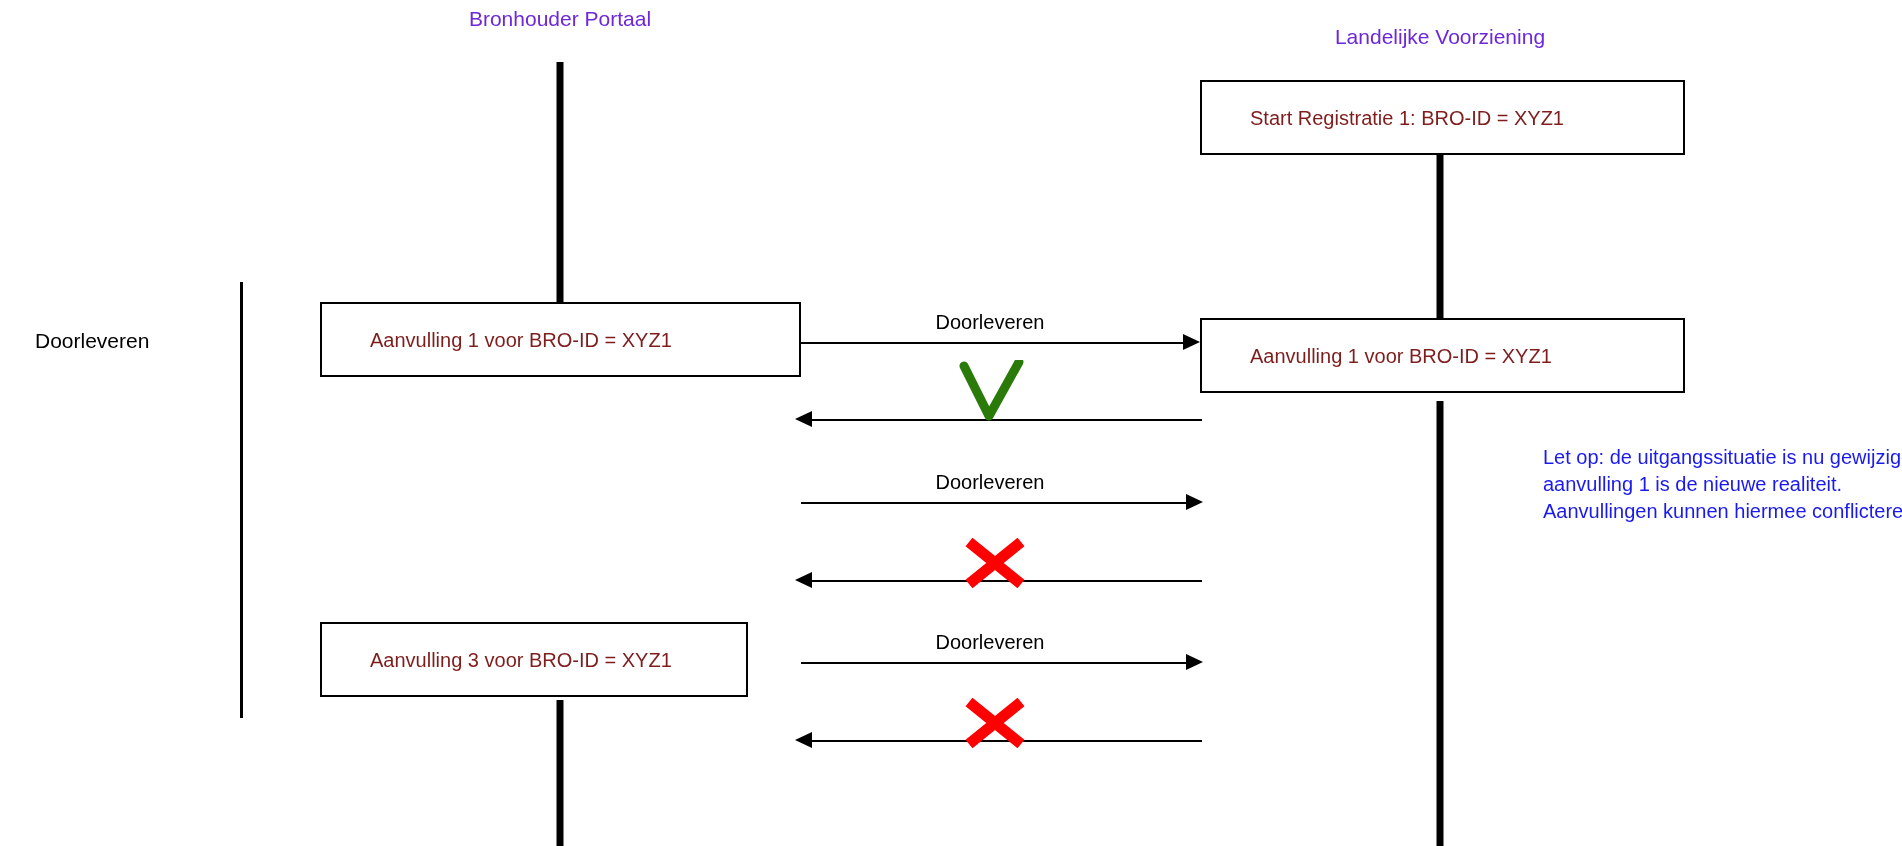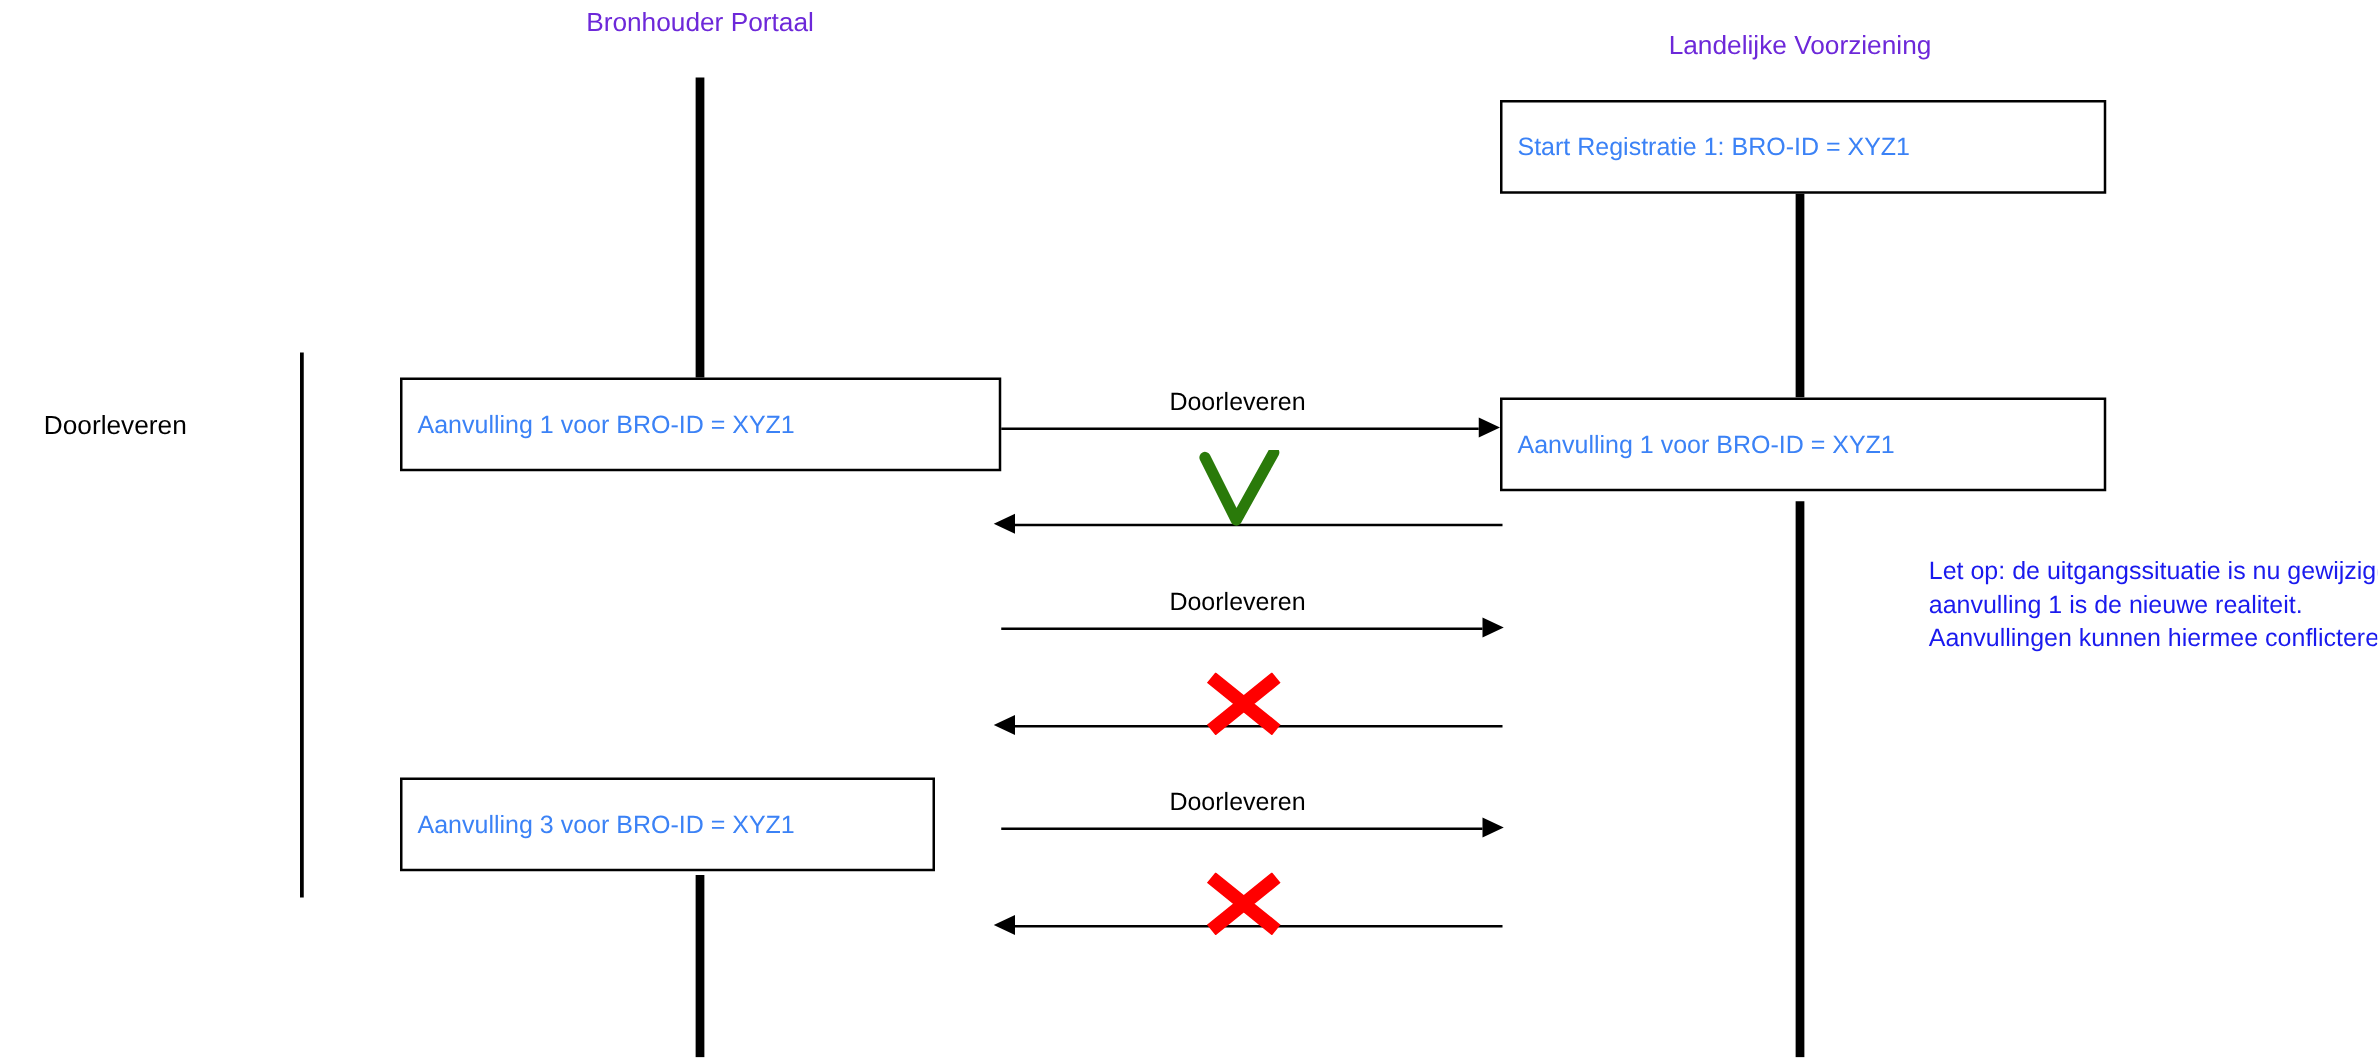--- a/index.html
+++ b/index.html
@@ -40,23 +40,24 @@
     position: absolute;
     box-sizing: border-box;
     border: 2px solid #000000;
     background: #ffffff;
     display: flex;
     align-items: center;
   }
   .msg-box-label {
     font-size: 20px;
     line-height: 24px;
-    color: #3b82f6;
+    color: #7f1d1d;
     padding-left: 12px;
     white-space: nowrap;
+    margin-left: 36px;
   }
   
   .arrow-line {
     position: absolute;
     height: 0;
     border-top: 2px solid #000000;
   }
   .arrow-head {
     position: absolute;
     width: 0;

